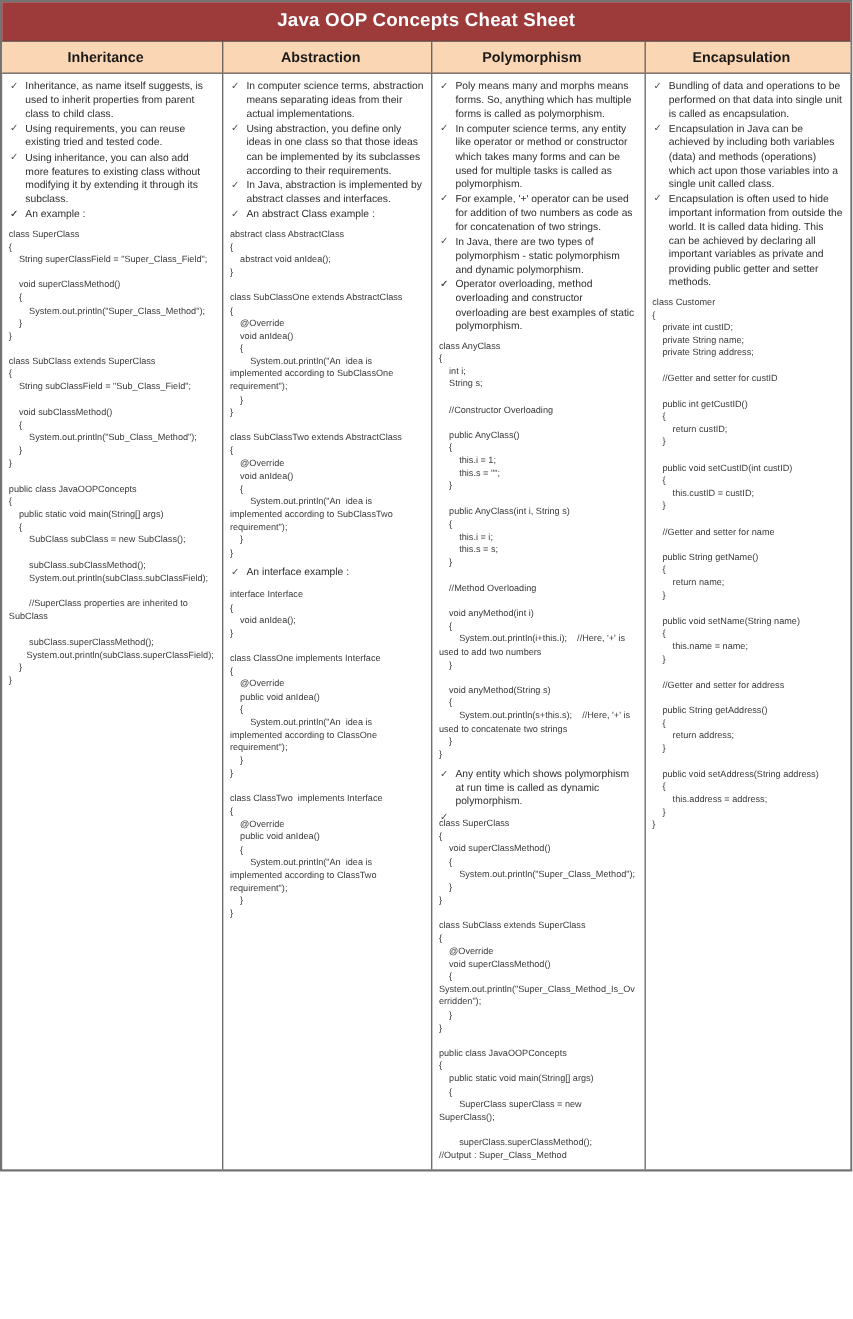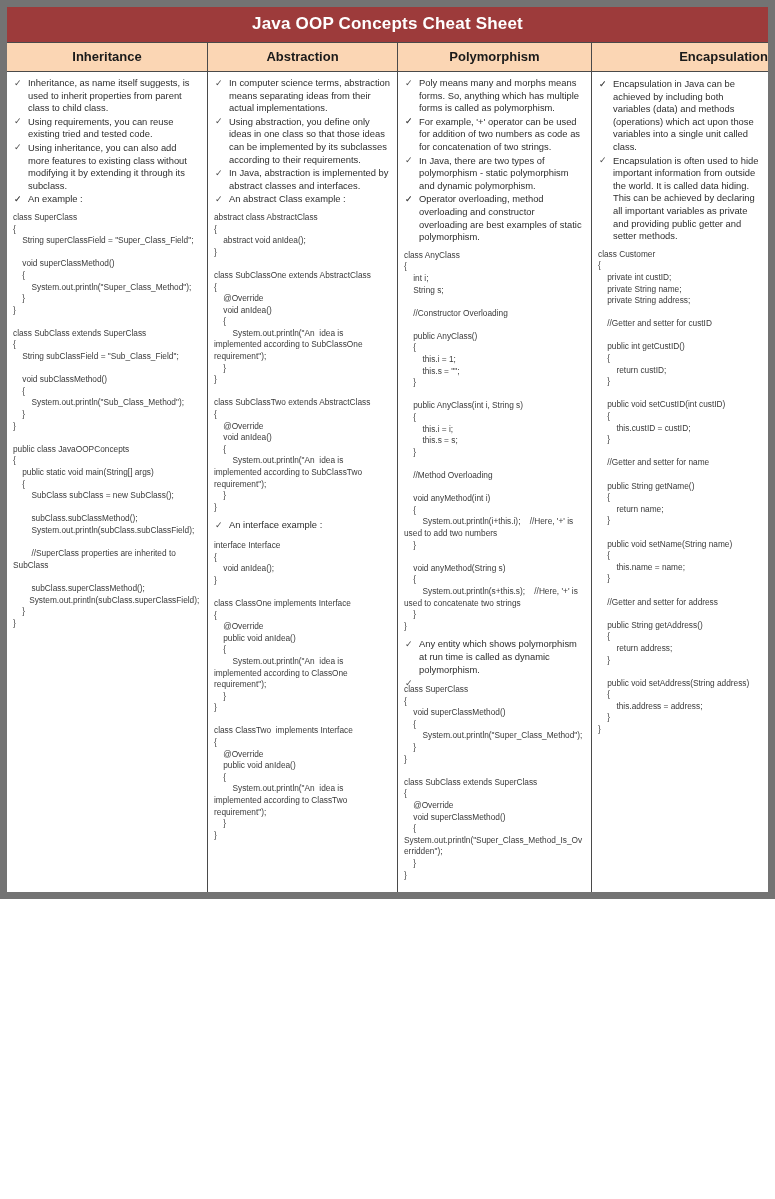--- a/index.html
+++ b/index.html
@@ -8,23 +8,23 @@
     background: #ffffff;
   }
   body {
     font-family: "Liberation Sans", sans-serif;
     width: 775px;
     height: 1199px;
     overflow: hidden;
   }
   .sheet {
     width: 775px;
-    height: 899px;
+    height: 1065px;
     box-sizing: border-box;
-    border: 7px solid #737373;
+    border: 2px solid #737373;
     display: flex;
     flex-direction: column;
     background: #ffffff;
   }
   .title-bar {
     background: #9d3b3b;
     color: #ffffff;
     text-align: center;
     font-size: 17px;
     font-weight: bold;
@@ -38,24 +38,24 @@
     background: #fbd6b4;
     border-bottom: 1px solid #4a4a4a;
     flex: 0 0 auto;
   }
   .col-head {
     box-sizing: border-box;
     text-align: center;
     font-size: 13px;
     font-weight: bold;
     color: #1a1a1a;
-    padding: 6px 0 7px 0;
+    padding: 6px 12px 7px 0;
     border-right: 1px solid #4a4a4a;
   }
-  .col-head:last-child { border-right: none; text-align: right; }
+  .col-head:last-child { border-right: none; }
 
   .body-row {
     display: flex;
     flex: 1 1 auto;
     min-height: 0;
   }
   .col {
     box-sizing: border-box;
     border-right: 1px solid #4a4a4a;
     padding: 5px 7px 4px 6px;
@@ -216,21 +216,21 @@
     public void anIdea()
     {
         System.out.println("An  idea is implemented according to ClassTwo  requirement");
     }
 }</div>
     </div>
 
     <div class="col c3">
       <ul class="bullets">
           <li><span class="tick">✓</span><span>Poly means many and morphs means forms. So, anything which has multiple forms is called as polymorphism.</span></li>
-          <li><span class="tick">✓</span></li>
+          <li><span class="tick">✓</span><span>In computer science terms, any entity like operator or method or constructor which takes many forms and can be used for multiple tasks is called as polymorphism.</span></li>
           <li><span class="tick">✓</span><span>For example, '+' operator can be used for addition of two numbers as code as for concatenation of two strings.</span></li>
           <li><span class="tick">✓</span><span>In Java, there are two types of polymorphism - static polymorphism and dynamic polymorphism.</span></li>
           <li><span class="tick">✓</span></li>
           <li><span class="tick">✓</span><span>Operator overloading, method overloading and constructor overloading are best examples of static polymorphism.</span></li>
         </ul>
       <div class="code">class AnyClass
 {
     int i;
     String s;
 
@@ -294,21 +294,21 @@
         superClass = new SubClass();
 
         superClass.superClassMethod();
 //Output : Super_Class_Method_Is_Overridden
     }
 }</div>
     </div>
 
     <div class="col c4">
       <ul class="bullets">
-          <li><span class="tick">✓</span></li>
+          <li><span class="tick">✓</span><span>Bundling of data and operations to be performed on that data into single unit is called as encapsulation.</span></li>
           <li><span class="tick">✓</span><span>Encapsulation in Java can be achieved by including both variables (data) and methods (operations) which act upon those variables into a single unit called class.</span></li>
           <li><span class="tick">✓</span><span>Encapsulation is often used to hide important information from outside the world. It is called data hiding. This can be achieved by declaring all important variables as private and providing public getter and setter methods.</span></li>
         </ul>
       <div class="code">class Customer
 {
     private int custID;
     private String name;
     private String address;
 
     //Getter and setter for custID

